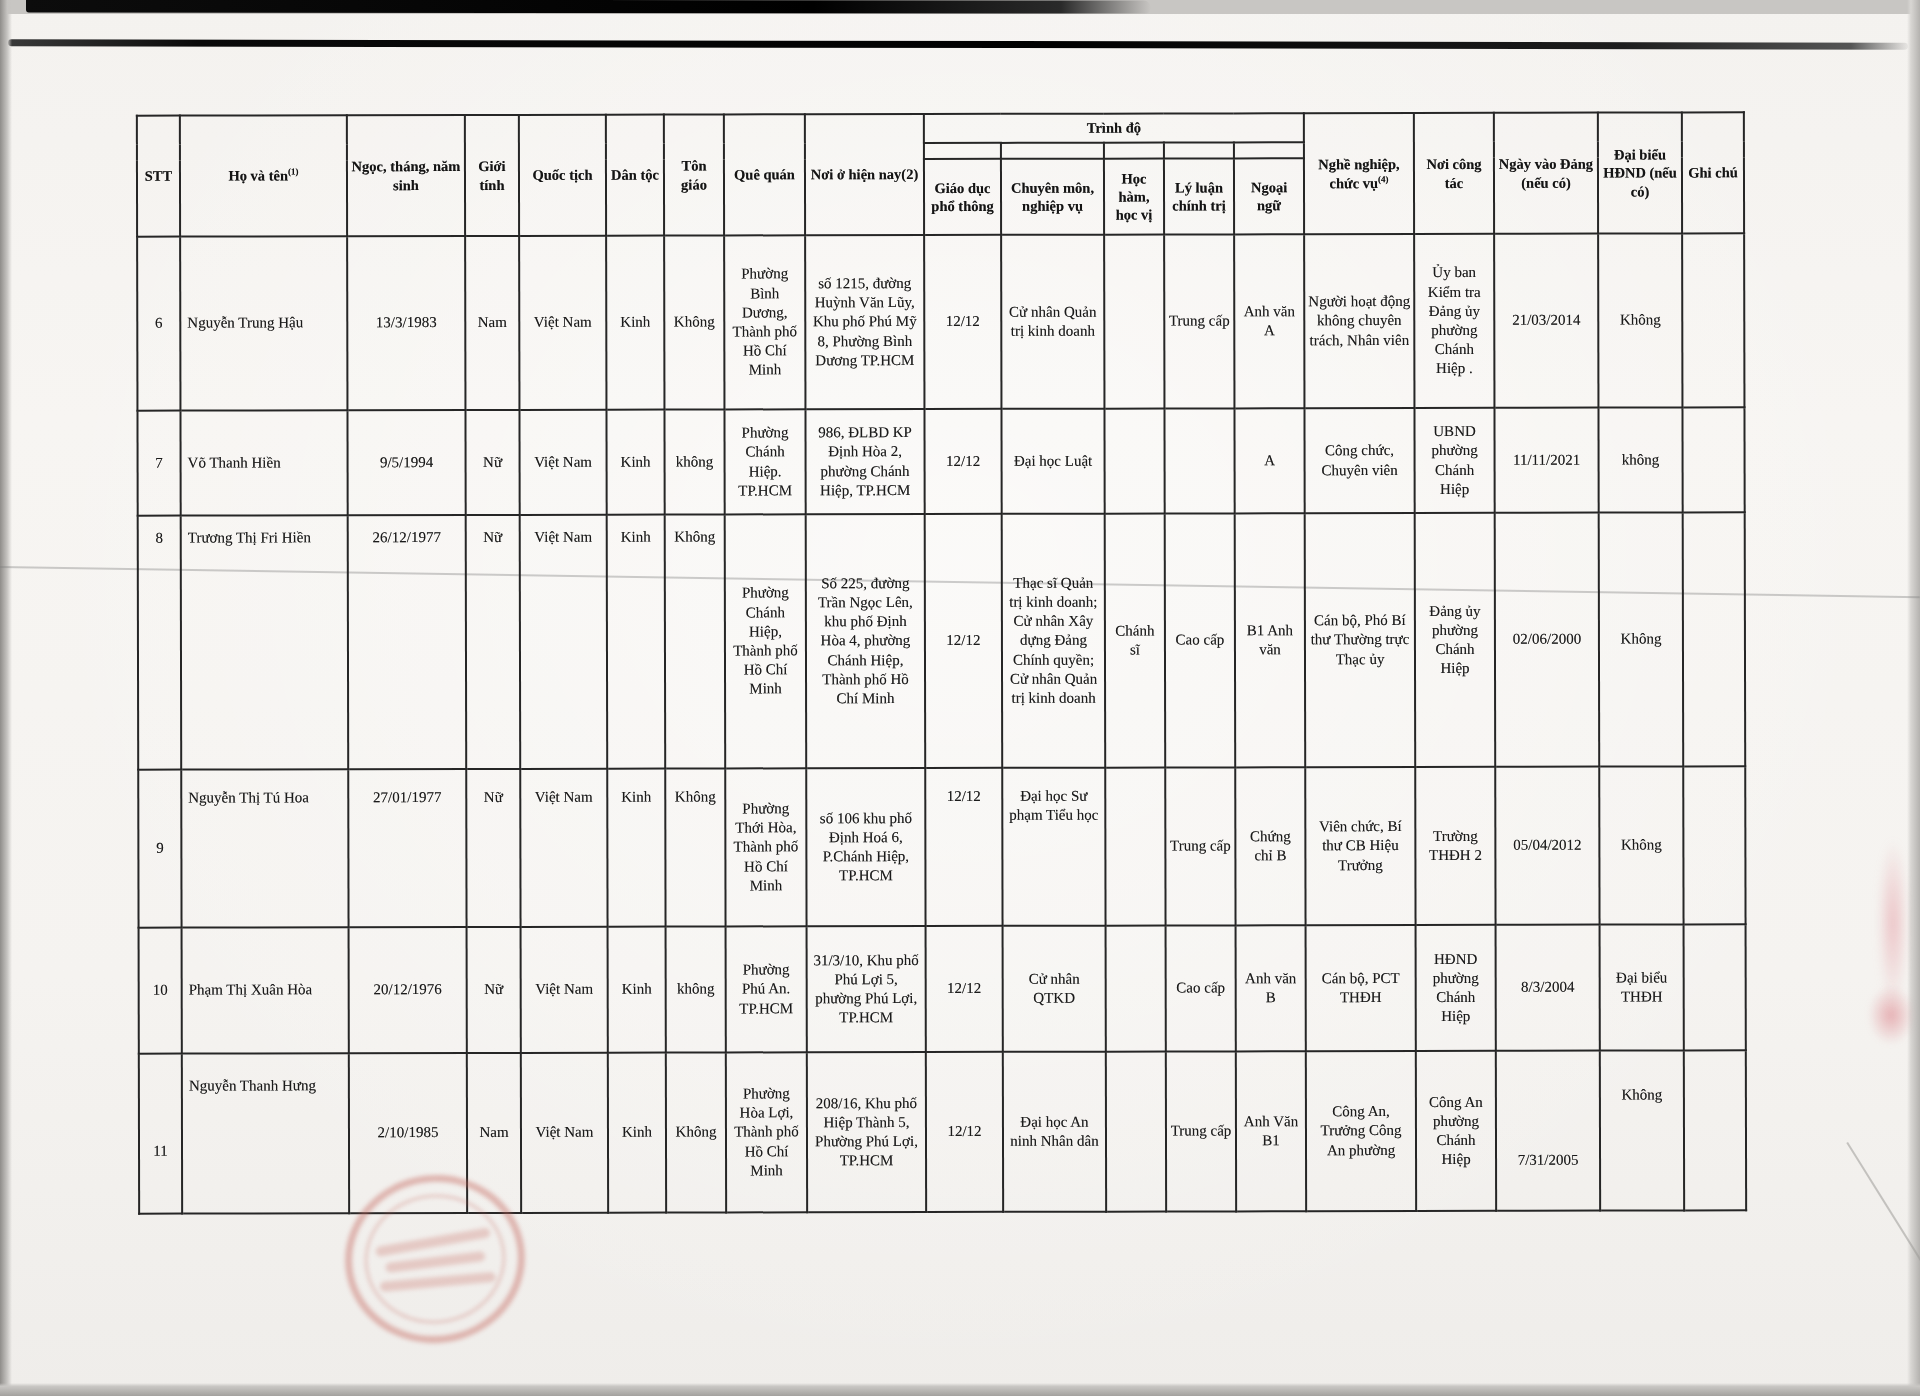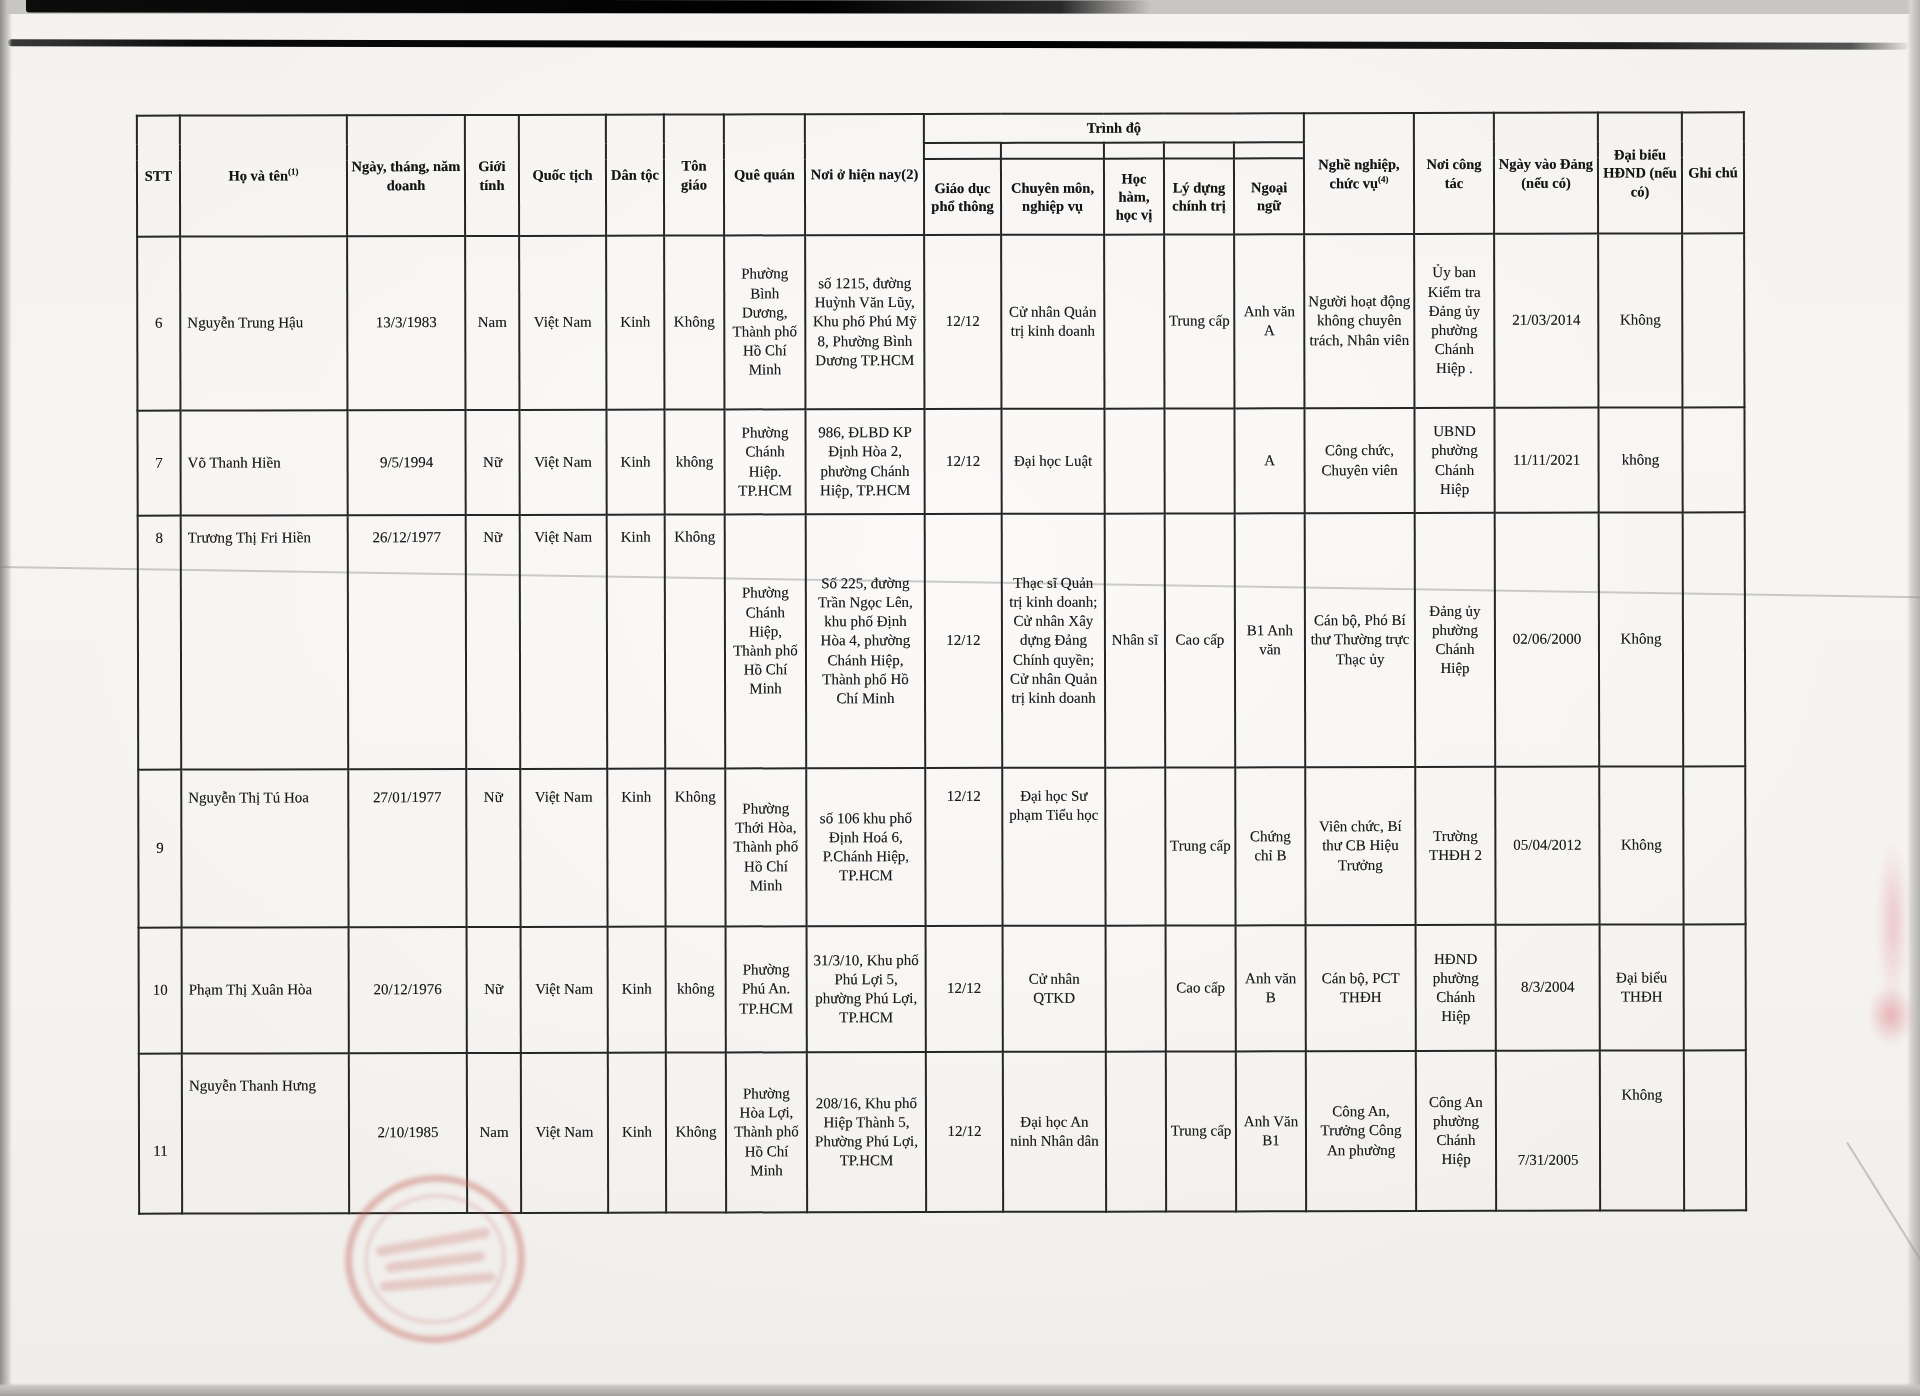--- a/index.html
+++ b/index.html
@@ -111,21 +111,21 @@
           <col style="width:110px">
           <col style="width:80px">
         <col style="width:104px">
           <col style="width:84px">
           <col style="width:62px">
       </colgroup>
       <thead>
         <tr style="height:29px">
           <th rowspan="3">STT</th>
           <th rowspan="3"><span>Họ và tên</span><sup>(1)</sup></th>
-          <th rowspan="3">Ngày, tháng, năm doanh</th>
+          <th rowspan="3">Ngọc, tháng, năm sinh</th>
           <th rowspan="3">Giới tính</th>
           <th rowspan="3">Quốc tịch</th>
           <th rowspan="3">Dân tộc</th>
           <th rowspan="3">Tôn giáo</th>
           <th rowspan="3">Quê quán</th>
           <th rowspan="3">Nơi ở hiện nay(2)</th>
           <th colspan="5">Trình độ</th>
           <th rowspan="3"><span>Nghề nghiệp, chức vụ</span><sup>(4)</sup></th>
           <th rowspan="3">Nơi công tác</th>
           <th rowspan="3">Ngày vào Đảng (nếu có)</th>
@@ -136,21 +136,21 @@
           <th></th>
           <th></th>
           <th></th>
           <th></th>
           <th></th>
         </tr>
         <tr style="height:76px">
           <th>Giáo dục phổ thông</th>
           <th>Chuyên môn, nghiệp vụ</th>
           <th>Học hàm, học vị</th>
-          <th>Lý dựng chính trị</th>
+          <th>Lý luận chính trị</th>
           <th>Ngoại ngữ</th>
         </tr>
       </thead>
       <tbody>
         <tr class="r6" style="height:174px">
           <td>6</td>
           <td class="c-name">Nguyễn Trung Hậu</td>
           <td>13/3/1983</td>
           <td>Nam</td>
           <td>Việt Nam</td>
@@ -195,21 +195,21 @@
           <td class="c-name vt">Trương Thị Fri Hiền</td>
           <td class="vt">26/12/1977</td>
           <td class="vt">Nữ</td>
           <td class="vt">Việt Nam</td>
           <td class="vt">Kinh</td>
           <td class="vt">Không</td>
           <td>Phường Chánh Hiệp, Thành phố Hồ Chí Minh</td>
           <td>Số 225, đường Trần Ngọc Lên, khu phố Định Hòa 4, phường Chánh Hiệp, Thành phố Hồ Chí Minh</td>
           <td>12/12</td>
           <td>Thạc sĩ Quản trị kinh doanh; Cử nhân Xây dựng Đảng Chính quyền; Cử nhân Quản trị kinh doanh</td>
-          <td>Nhân sĩ</td>
+          <td>Chánh sĩ</td>
           <td>Cao cấp</td>
           <td>B1 Anh văn</td>
           <td>Cán bộ, Phó Bí thư Thường trực Thạc ủy</td>
           <td>Đảng ủy phường Chánh Hiệp</td>
           <td>02/06/2000</td>
           <td>Không</td>
           <td></td>
         </tr>
         <tr class="r9" style="height:158px">
           <td>9</td>

